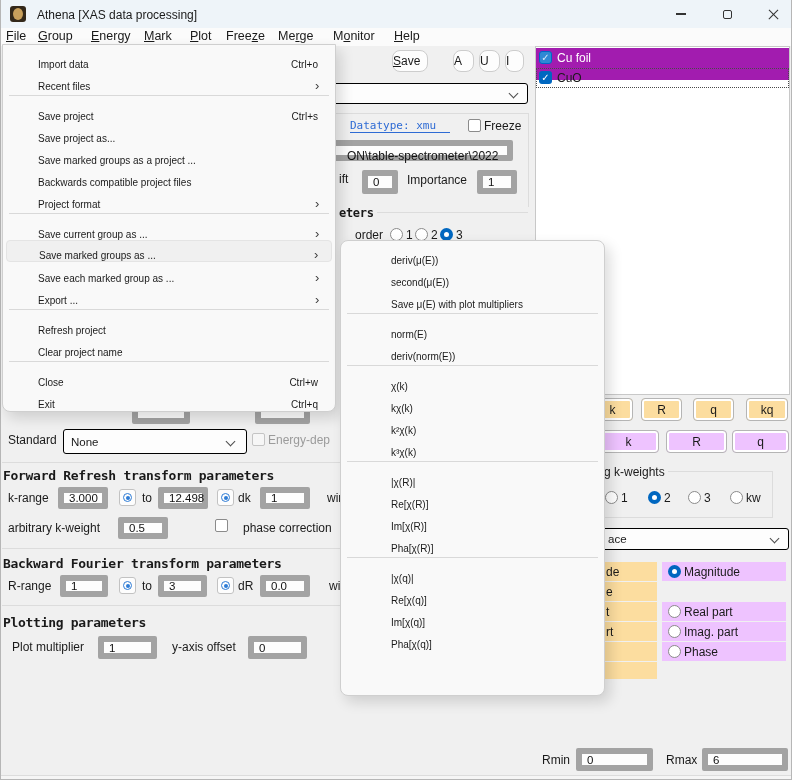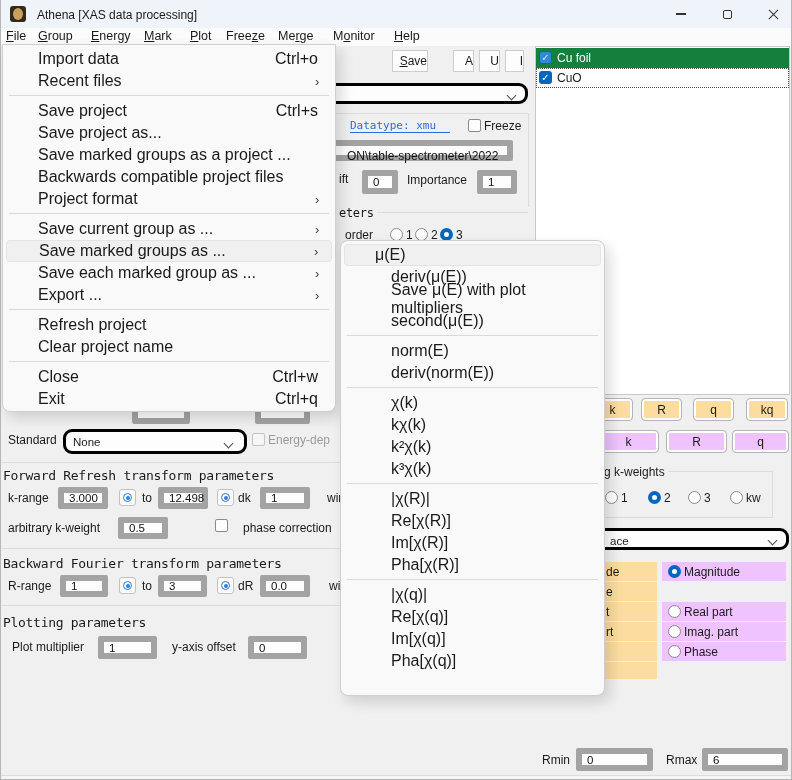--- a/index.html
+++ b/index.html
@@ -14,40 +14,40 @@
 .ico-max{width:9px;height:9px;border:1.2px solid #333;border-radius:2px}
 .ico-x{position:relative;width:11px;height:11px}
 .ico-x:before,.ico-x:after{content:"";position:absolute;left:-1px;top:5px;width:13px;height:1.2px;background:#333}
 .ico-x:before{transform:rotate(45deg)}
 .ico-x:after{transform:rotate(-45deg)}
 .mbitem{position:absolute;top:28px;height:18px;line-height:17px;font-size:12.5px;white-space:nowrap}
 .u{text-decoration:underline}
 .menu-panel{position:absolute;background:#f9f9f9;border:1px solid #cfcfcf;box-shadow:5px 6px 14px rgba(0,0,0,.14);padding-top:3px;z-index:20}
 #file-menu{left:2px;top:44px;width:334px;height:368px;border-radius:0 0 8px 8px}
 #save-submenu{left:340px;top:240px;width:265px;height:456px;border-radius:8px;z-index:21}
-.mi{height:22px;display:flex;align-items:center;padding:0 10px 0 35px;font-size:16px}
+.mi{height:22px;display:flex;align-items:flex-end;padding:0 10px 0 35px;font-size:10px}
 #save-submenu .mi{padding-left:50px}
 .mi.hl{background:#f0f0f0;border:1px solid #e4e4e4;border-radius:4px;margin:0 3px;padding:0 7px 0 32px}
 #save-submenu .mi.hl{padding-left:30px}
 .mi .sc{margin-left:auto;padding-right:7px}
 .mi .arr{margin-left:auto;width:10px;color:#3c3c3c;font-size:13px;line-height:1}
 .mi .arr:after{content:"›"}
 .msep{height:8px;position:relative}
 .msep:after{content:"";position:absolute;left:6px;right:6px;top:3px;border-top:1px solid #d9d9d9}
 .inp{position:absolute;background:#fdfdfd;border:6px solid #a3a3a3;border-radius:2px;font-size:11.5px;display:flex;align-items:center;padding:0 5px;color:#111}
-.btn{position:absolute;background:#fdfdfd;border:1px solid #cdcdcd;border-radius:0;display:flex;align-items:center;justify-content:flex-end;font-size:12px;color:#1a1a1a}
-.combo{position:absolute;background:#fdfdfd;border:3px solid #000000;border-radius:9px;font-size:11.5px}
+.btn{position:absolute;background:#fdfdfd;border:1px solid #cdcdcd;border-radius:8px;display:flex;align-items:center;justify-content:flex-start;font-size:12px;color:#1a1a1a}
+.combo{position:absolute;background:#fdfdfd;border:1px solid #000000;border-radius:3px;font-size:11.5px}
 .combo .val{position:absolute;left:7px;top:50%;transform:translateY(-50%)}
 .chev{position:absolute;width:7px;height:7px;border-right:1.3px solid #4d4d4d;border-bottom:1.3px solid #4d4d4d;transform:rotate(45deg)}
 .cbx{position:absolute;width:13px;height:13px;border:1px solid #8b8b8b;border-radius:2px;background:#fff}
 .cbx.dis{border-color:#c4c4c4;background:#f6f6f6}
 .rad{position:absolute;width:13px;height:13px;border:1px solid #8b8b8b;border-radius:50%;background:#fff}
 .rad.sel{border:4px solid #0067c0}
 .lbl{position:absolute;white-space:nowrap;line-height:14px}
-.mono{font-family:"DejaVu Sans Mono",monospace;font-weight:normal;font-size:13px;letter-spacing:-0.3px}
+.mono{font-family:"DejaVu Sans Mono",monospace;font-weight:bold;font-size:13px;letter-spacing:-0.3px}
 .hline{position:absolute;border-top:1px solid #dcdcdc}
 .vline{position:absolute;border-left:1px solid #dcdcdc}
 .pin{position:absolute;width:17px;height:17px;background:#fdfdfd;border:1px solid #c2c2c2;border-radius:3px;display:flex;align-items:center;justify-content:center}
 .pin i{display:block;width:9px;height:9px;border:1.5px solid #2e7cd6;border-radius:50%;position:relative}
 .pin i:after{content:"";position:absolute;inset:1.5px;background:#2e7cd6;border-radius:50%}
 .obtn{position:absolute;background:#fcdd9f;border:1px solid #b5b5b5;border-radius:4px;box-shadow:inset 0 0 0 2px #fff;display:flex;align-items:center;justify-content:center;font-size:12px}
 .pbtn{position:absolute;background:#eec3ff;border:1px solid #b5b5b5;border-radius:4px;box-shadow:inset 0 0 0 2px #fff;display:flex;align-items:center;justify-content:center;font-size:12px}
 .ocell{position:absolute;background:#fcdd9f}
 .pcell{position:absolute;background:#eec3ff}
 .legend{position:absolute;background:#f0f0f0;padding:0 3px;font-size:12px;line-height:14px;white-space:nowrap}
@@ -117,30 +117,30 @@
   <div class="inp" style="left:362px;top:170px;width:36px;height:24px">
       <span>0</span>
     </div>
   <div class="lbl" style="left:407px;top:173px">Importance</div>
   <div class="inp" style="left:477px;top:170px;width:40px;height:24px">
       <span>1</span>
     </div>
 
   <div class="hline" style="left:334px;top:212px;width:194px"></div>
   <div class="legend mono" style="left:336px;top:206px">eters</div>
-  <div class="lbl" style="left:345px;top:228px">order</div>
+  <div class="lbl" style="left:355px;top:228px">order</div>
   <div class="rad" style="left:390px;top:228px"></div>
   <div class="lbl" style="left:406px;top:228px">1</div>
   <div class="rad" style="left:415px;top:228px"></div>
   <div class="lbl" style="left:431px;top:228px">2</div>
   <div class="rad sel" style="left:440px;top:228px"></div>
   <div class="lbl" style="left:456px;top:228px">3</div>
 
   <div class="abs" style="left:535px;top:46px;width:255px;height:349px;background:#fff;border:1px solid #c8c8c8"></div>
-  <div class="abs" style="left:536px;top:48px;width:253px;height:20px;background:#15803d">
+  <div class="abs" style="left:536px;top:48px;width:253px;height:32px;background:#a21caf">
     <div class="gcb" style="left:3px;top:3px;background:#2f89d4;border:1px solid #0067c7;color:#d4e7f8"></div>
     <div class="lbl" style="left:21px;top:3px;color:#fff">Cu foil</div>
   </div>
   <div class="abs" style="left:536px;top:68px;width:253px;height:20px;outline:1px dotted #4a4a4a;outline-offset:-1px">
     <div class="gcb" style="left:3px;top:3px;background:#0067c0"></div>
     <div class="lbl" style="left:21px;top:3px">CuO</div>
   </div>
 
   <div class="obtn" style="left:592px;top:398px;width:41px;height:23px">
       <span>k</span>
@@ -355,32 +355,29 @@
         <span>Close</span>
         <span class="sc">Ctrl+w</span>
       </div>
     <div class="mi">
         <span>Exit</span>
         <span class="sc">Ctrl+q</span>
       </div>
   </div>
 
   <div class="menu-panel" id="save-submenu">
-    <div class="mi hl">
-        <span>μ(E)</span>
-      </div>
     <div class="mi">
         <span>deriv(μ(E))</span>
       </div>
     <div class="mi">
+        <span>second(μ(E))</span>
+      </div>
+    <div class="mi">
         <span>Save μ(E) with plot multipliers</span>
       </div>
-    <div class="mi">
-        <span>second(μ(E))</span>
-      </div>
     <div class="msep"></div>
     <div class="mi">
         <span>norm(E)</span>
       </div>
     <div class="mi">
         <span>deriv(norm(E))</span>
       </div>
     <div class="msep"></div>
     <div class="mi">
         <span>χ(k)</span>

